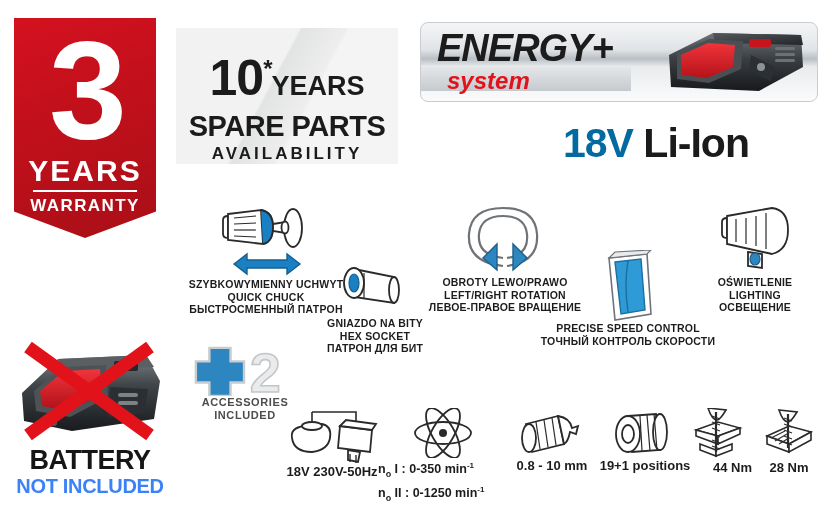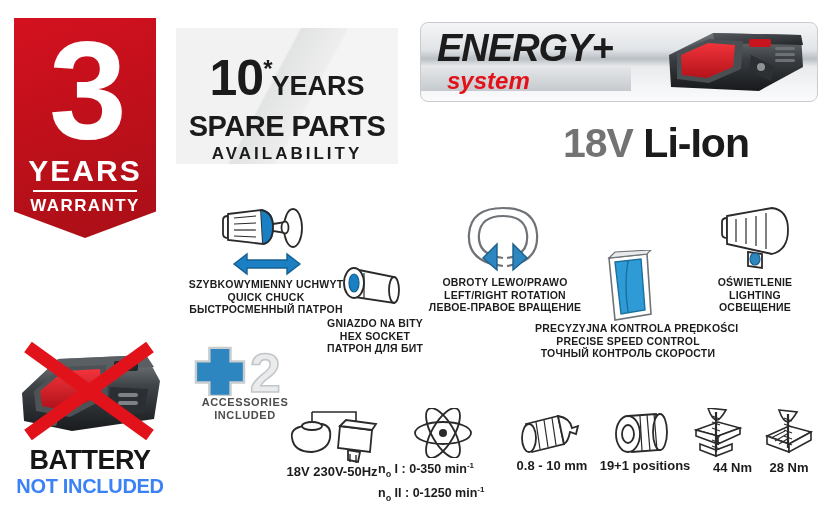--- a/index.html
+++ b/index.html
@@ -154,21 +154,21 @@
   
   #voltage-label {
     position: absolute;
     left: 563px;
     top: 120px;
     font-size: 41px;
     font-weight: bold;
     letter-spacing: -1px;
   }
   #voltage-label .v {
-    color: #737373;
+    color: #0369a1;
   }
   #voltage-label .li {
     color: #1b1b1b;
   }
 
   
   #battery-not-included {
     position: absolute;
     left: 10px;
     top: 335px;
@@ -418,21 +418,20 @@
     <span class="cap">ПАТРОН ДЛЯ БИТ</span>
   </div>
 
   <div class="feature" style="left:535px; top:250px; width:186px;">
     <svg class="icon" width="66" height="72" viewBox="0 0 66 72">
       <path d="M14 8 L52 4 L56 64 L20 70 Z" fill="#ffffff" stroke="#6f7377" stroke-width="1.6"></path>
       <path d="M20 12 L46 9 L50 60 L26 64 Z" fill="#2e9bd6" stroke="#1b6f9e" stroke-width="1.4"></path>
       <path d="M33 11 Q29 34 33 62" fill="none" stroke="#1b6f9e" stroke-width="1.4"></path>
       <path d="M14 8 L20 2 L56 0 L52 4 Z" fill="#e8eaec" stroke="#6f7377" stroke-width="1.2"></path>
     </svg>
-    <span class="cap">PRECYZYJNA KONTROLA PRĘDKOŚCI</span>
     <span class="cap">PRECISE SPEED CONTROL</span>
     <span class="cap">ТОЧНЫЙ КОНТРОЛЬ СКОРОСТИ</span>
   </div>
 
   <div class="feature" style="left:690px; top:198px; width:130px;">
     <svg class="icon" width="110" height="78" viewBox="0 0 110 78">
       <g fill="#ffffff" stroke="#2a2a2a" stroke-width="1.8">
         <path d="M22 24 L22 36 Q22 40 27 40 L27 20 Q22 20 22 24 Z"></path>
         <path d="M27 18 L72 10 Q88 12 88 32 Q88 52 72 56 L27 46 Z"></path>
         <path d="M48 54 L62 56 L62 70 L48 68 Z"></path>

